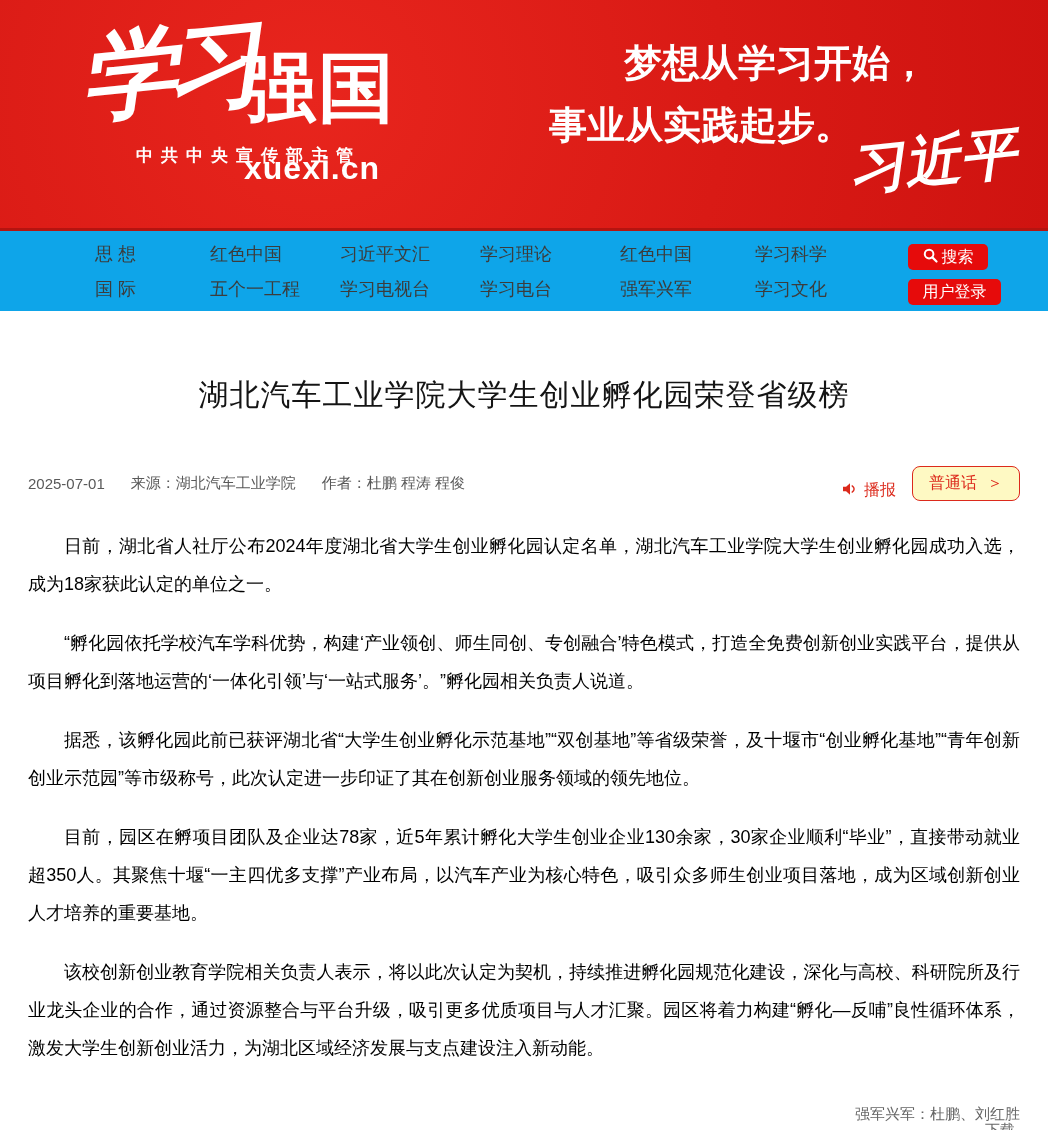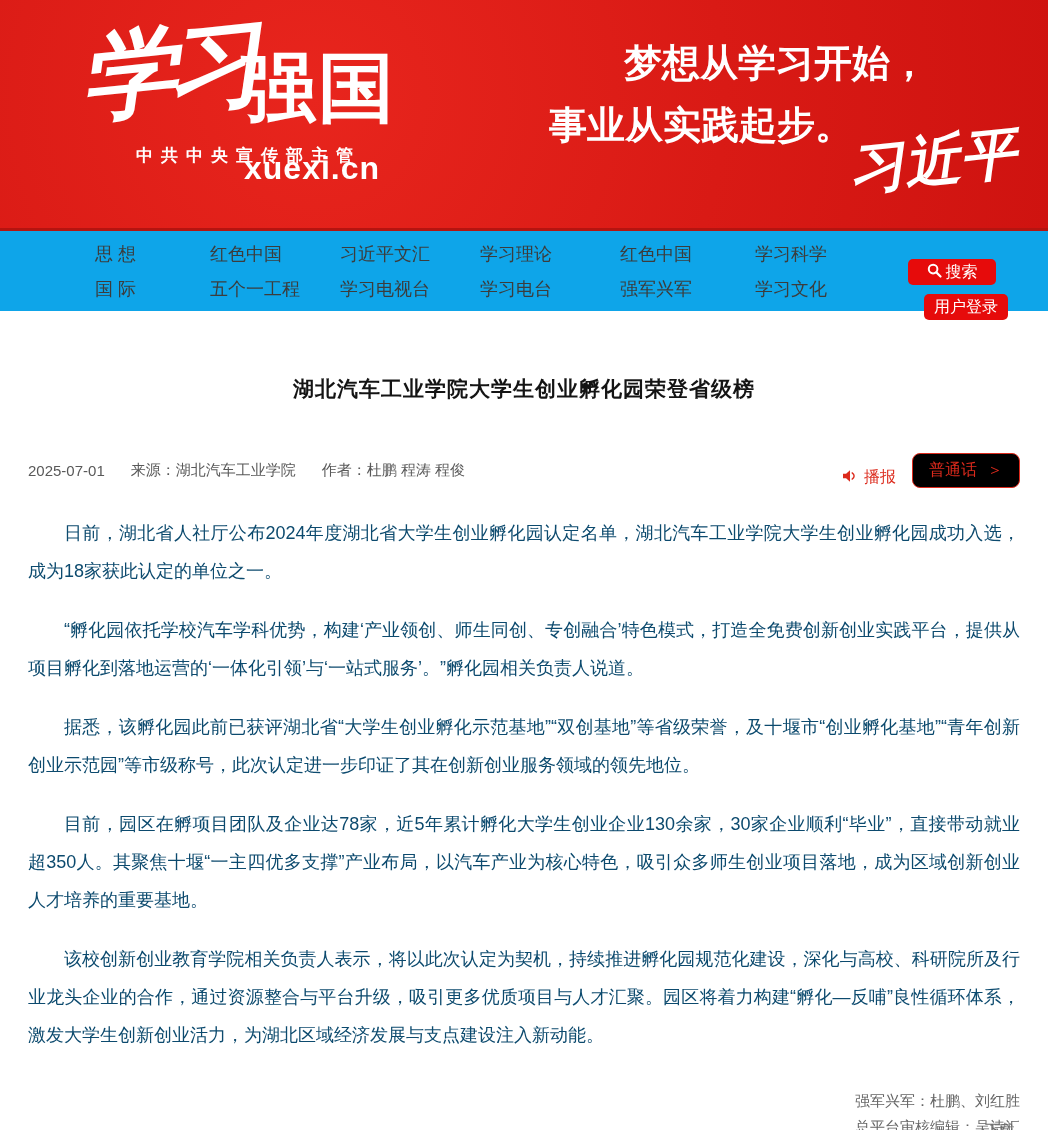--- a/index.html
+++ b/index.html
@@ -64,48 +64,48 @@
   .nav-link {
     font-size:18px; color:#3c3c3c; text-decoration:none; white-space:nowrap;
     cursor:pointer;
   }
   .btn-red {
     position:absolute; background:#e60b0b; color:#fff; border:none;
     border-radius:5px; font-size:16px; font-family:inherit;
     display:flex; align-items:center; justify-content:center; gap:4px;
     cursor:pointer;
   }
-  .btn-search { left:908px; top:28px;  width:88px; height:26px; }
-  .btn-login  { left:908px; top:63px;  width:84px; height:26px;margin-left:16px; }
+  .btn-search { left:908px; top:13px;  width:80px; height:26px; }
+  .btn-login  { left:908px; top:48px;  width:93px; height:26px; }
   
   .content { padding:0 28px; }
   .article-title {
     margin-top:64px; text-align:center;
-    font-size:21px; font-weight:700; color:#141414; letter-spacing:1px;
+    font-size:30px; font-weight:400; color:#141414; letter-spacing:1px;
   }
   .meta-row {
     margin-top:50px; display:flex; justify-content:space-between;
     align-items:center; font-size:15px; color:#595959;
   }
   .meta-left  { display:flex; align-items:center; }
   .meta-left .grp { margin-right:26px; white-space:nowrap; }
   .meta-right { display:flex; align-items:flex-end; }
   .broadcast {
     display:flex; align-items:center; gap:6px; color:#dc2a1c;
     font-size:16px; margin-right:16px; cursor:pointer;
   }
   .mandarin-btn {
-    border:1.5px solid #dc2a1c; border-radius:8px; background:#000000;
+    border:1.5px solid #dc2a1c; border-radius:8px; background:#fef9c3;
     color:#dc2a1c; font-size:16px; font-family:inherit;
     padding:6px 16px; display:flex; align-items:center; gap:10px;
     cursor:pointer;
   }
   .paragraphs { margin-top:26px; }
   .paragraphs p {
-    font-size:18px; line-height:38px; color:#0c4a6e;
+    font-size:18px; line-height:38px; color:#000000;
     text-indent:2em; text-align:justify; margin:0 0 21px 0;
   }
   .footer-credits {
     margin-top:34px; text-align:right;
     font-size:15px; color:#666; line-height:26px;
   }
   .partial-bottom {
     position:absolute; left:985px; top:1121px;
     font-size:15px; color:#666;
   }

